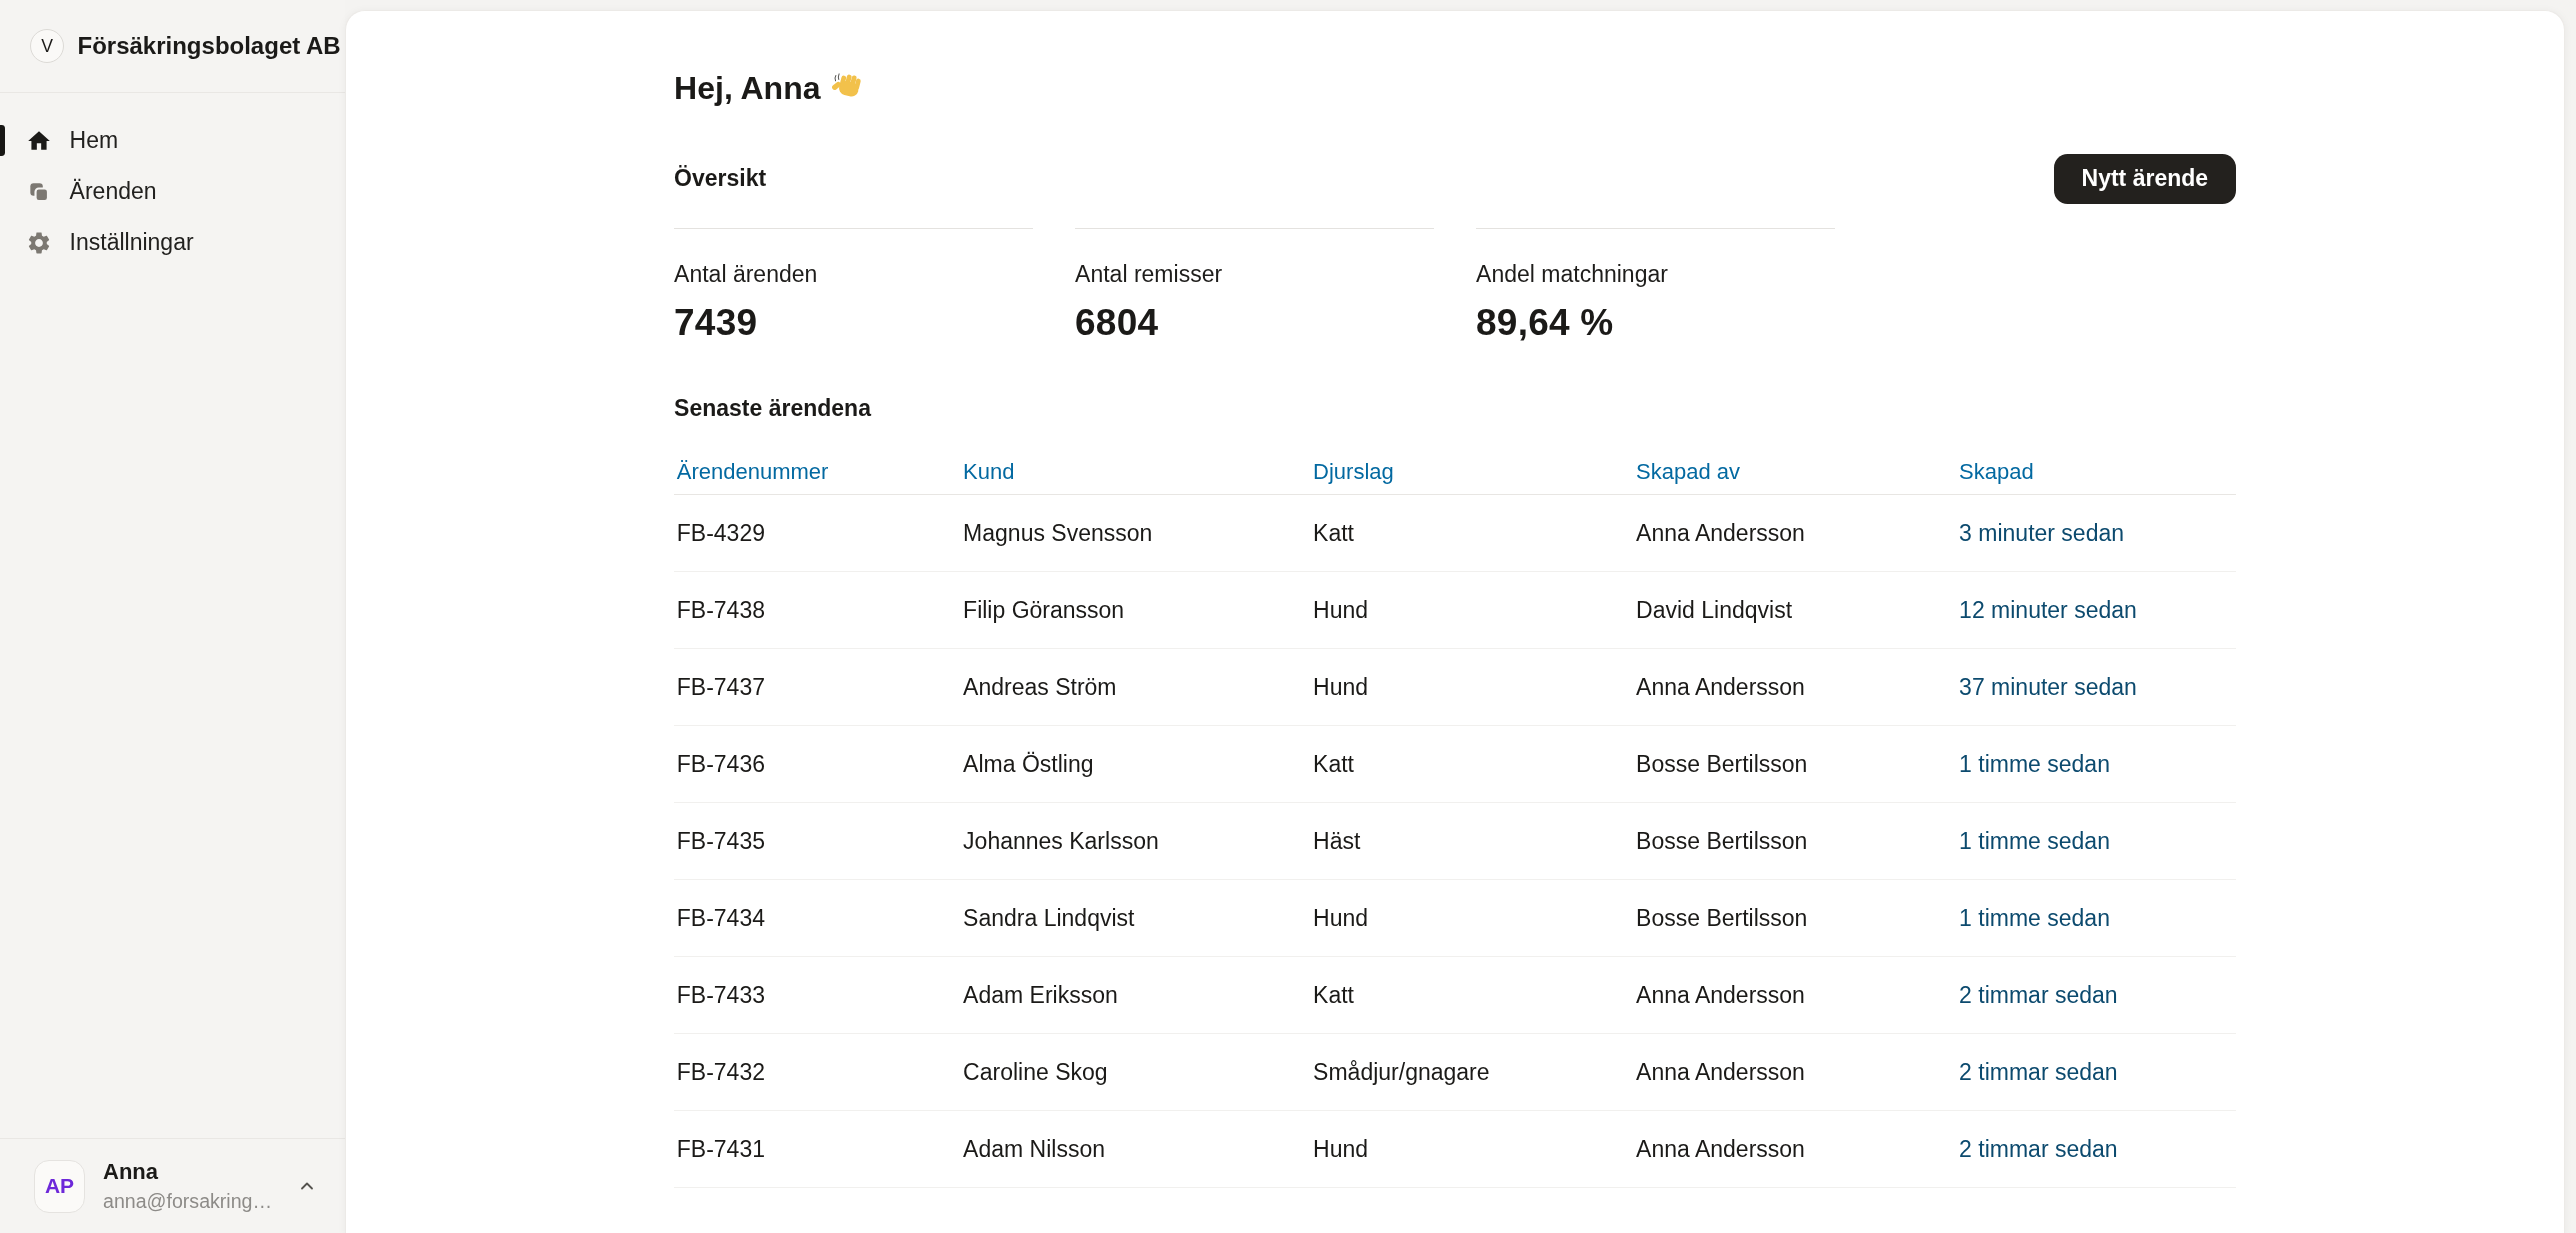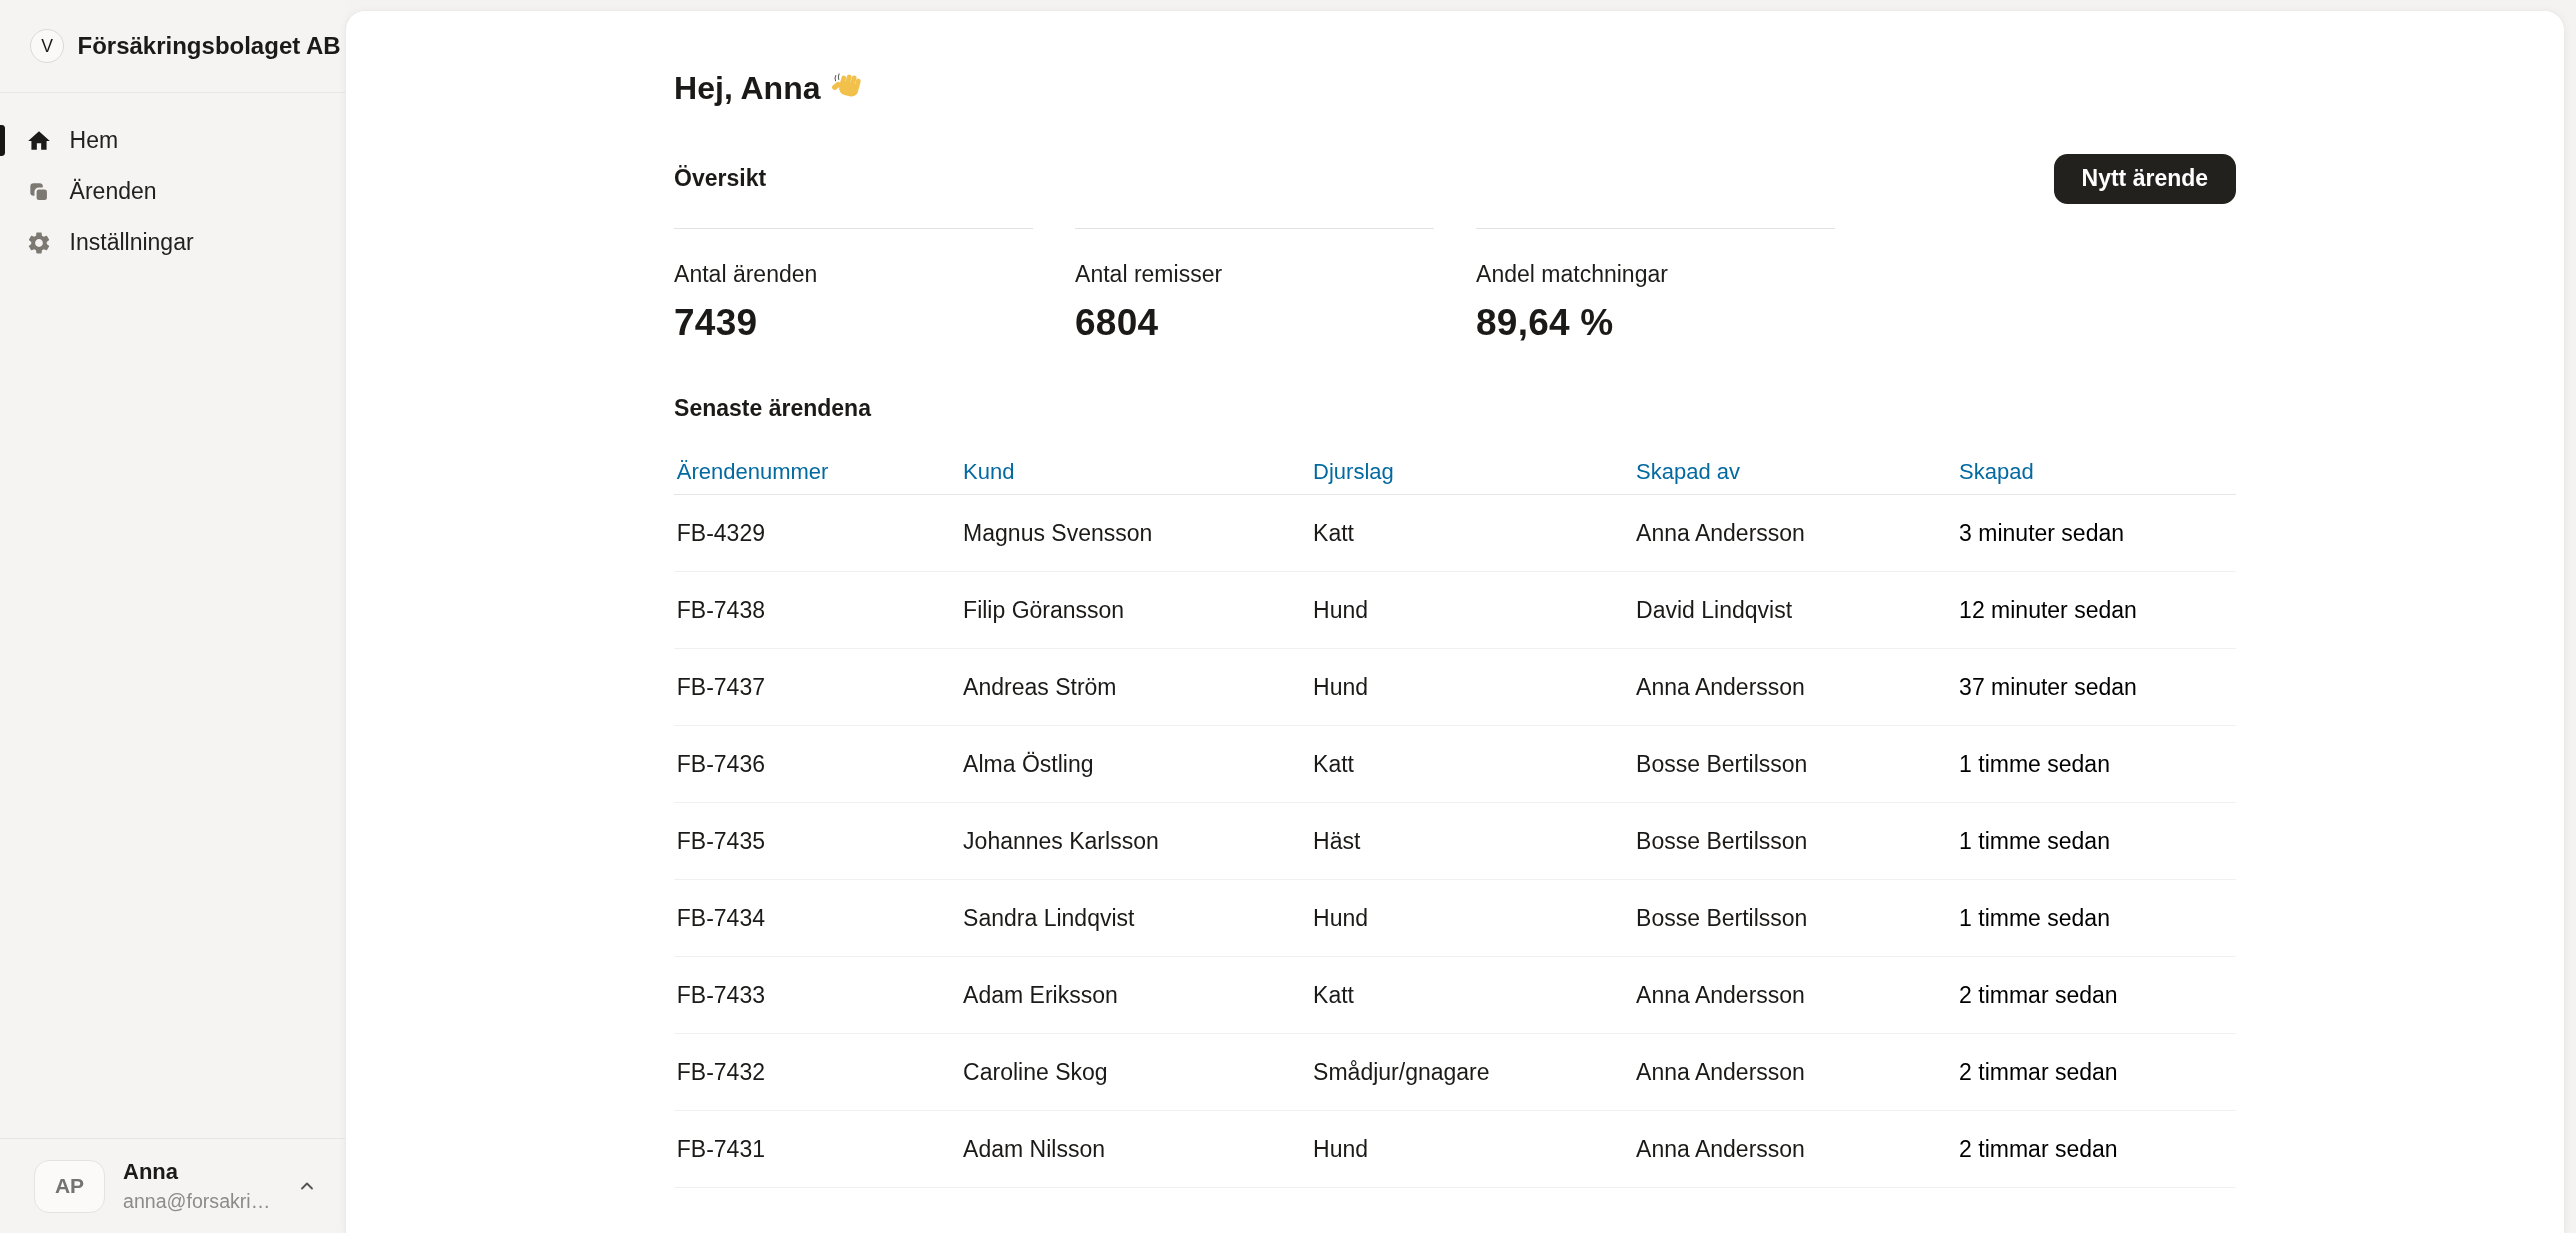--- a/index.html
+++ b/index.html
@@ -54,25 +54,25 @@
 
   .user-box {
     position: absolute; left: 0; right: 0; bottom: 0;
     height: 95px;
     border-top: 1.4px solid #e9e7e4;
     display: flex; align-items: center;
     padding: 0 28px 0 34px; gap: 18px;
     cursor: pointer;
   }
   .avatar {
-    width: 71px; height: 53px;
+    width: 51px; height: 53px;
     border: 1.4px solid #e5e3e0; border-radius: 15px;
     background: #fbfaf8;
     display: flex; align-items: center; justify-content: center;
-    font-size: 21px; font-weight: 600; color: #737373;
+    font-size: 21px; font-weight: 600; color: #6d28d9;
     flex: 0 0 auto;
   }
   .user-meta { flex: 1 1 auto; min-width: 0; }
   .user-name { font-size: 22px; font-weight: 600; }
   .user-email {
     font-size: 19.6px; color: #8d8b88; margin-top: 4.7px;
     white-space: nowrap; overflow: hidden; text-overflow: ellipsis;
     max-width: 179px;
   }
   .chevron { flex: 0 0 auto; display: flex; }
@@ -129,21 +129,21 @@
   }
   .trow {
     display: grid; grid-template-columns: 289px 350px 323px 323px 1fr;
     height: 77px; align-items: center;
     font-size: 23px; color: #1b1a18;
     border-bottom: 1.4px solid #f1f0ee;
     cursor: pointer;
   }
   .tcell { padding-right: 13.5px; white-space: nowrap; overflow: hidden; text-overflow: ellipsis; }
   .tcell.first { padding-left: 2.7px; }
-  .tcell.time { color: #000000; }
+  .tcell.time { color: #0c4a6e; }
 </style>
 </head>
 <body>
 
 <div class="app">
 
   <aside class="sidebar">
 
     <div class="brand">
       <div class="logo-circle">

